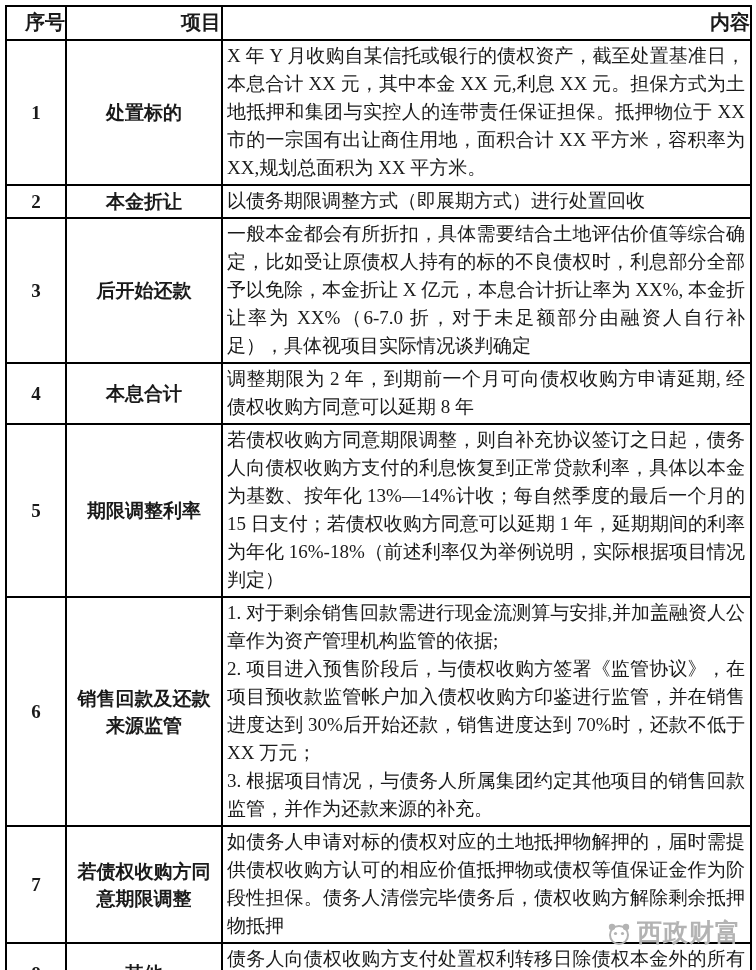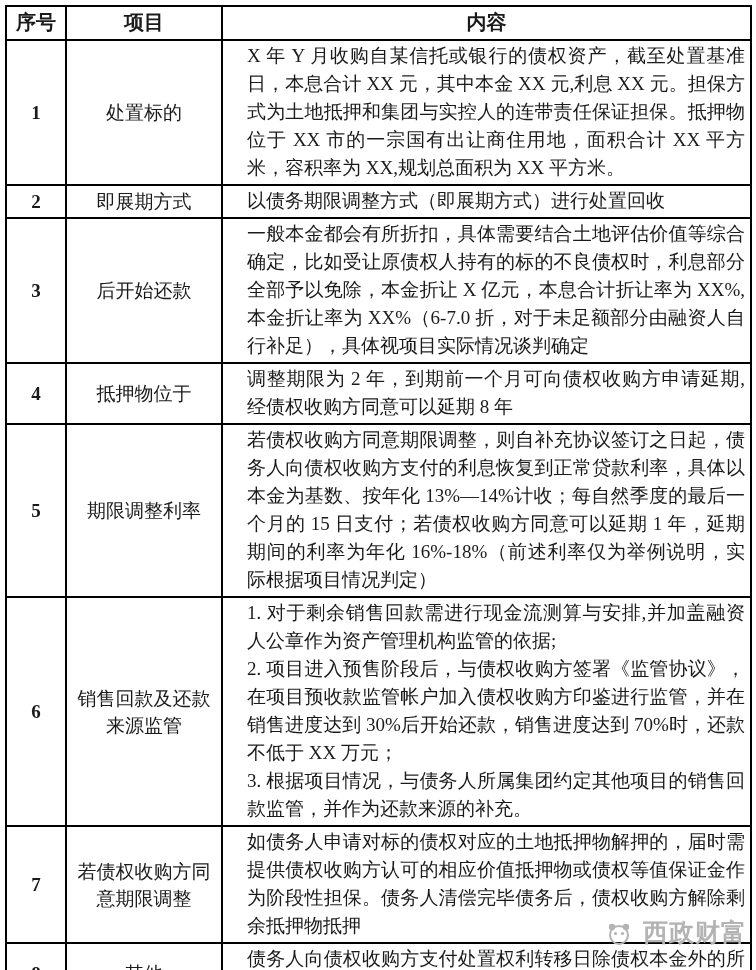--- a/index.html
+++ b/index.html
@@ -23,55 +23,55 @@
     table-layout: fixed;
   }
   .doc-table th, .doc-table td {
     border: 2px solid #000000;
   }
   .doc-table th {
     font-family: "Liberation Sans", "DejaVu Sans", sans-serif;
     font-weight: bold;
     font-size: 20px;
     padding: 2px 0 3px 0;
-    text-align: center;
+    text-align: right;
     vertical-align: middle;
   }
   td.no-cell {
     text-align: center;
     vertical-align: middle;
     font-family: "Liberation Serif", "DejaVu Serif", serif;
     font-weight: bold;
     font-size: 19px;
   }
   td.item-cell {
     text-align: center;
     vertical-align: middle;
     font-family: "Liberation Sans", "DejaVu Sans", sans-serif;
-    font-weight: normal;
+    font-weight: bold;
     font-size: 19px;
     line-height: 27px;
     padding: 0 4px;
   }
   td.content-cell {
     font-size: 19px;
     line-height: 28px;
-    padding: 1px 5px 2px 24px;
+    padding: 1px 5px 2px 4px;
     text-align: justify;
     white-space: pre-line;
     vertical-align: middle;
     word-break: break-all;
   }
   .watermark {
     position: absolute;
     left: 604px;
     top: 916px;
     display: flex;
     align-items: center;
-    gap: 9px;
+    gap: 3px;
     color: #b3b3b3;
     font-family: "Liberation Sans", "DejaVu Sans", sans-serif;
     font-weight: bold;
     font-size: 25px;
     letter-spacing: 1px;
     pointer-events: none;
     white-space: nowrap;
   }
   .watermark svg { display: block; }
 </style>
@@ -92,31 +92,31 @@
     </tr>
   </thead>
   <tbody>
     <tr>
       <td class="no-cell">1</td>
       <td class="item-cell">处置标的</td>
       <td class="content-cell">X 年 Y 月收购自某信托或银行的债权资产，截至处置基准日，本息合计 XX 元，其中本金 XX 元,利息 XX 元。担保方式为土地抵押和集团与实控人的连带责任保证担保。抵押物位于 XX 市的一宗国有出让商住用地，面积合计 XX 平方米，容积率为 XX,规划总面积为 XX 平方米。</td>
     </tr>
     <tr>
       <td class="no-cell">2</td>
-      <td class="item-cell">即展期方式</td>
+      <td class="item-cell">本金折让</td>
       <td class="content-cell">以债务期限调整方式（即展期方式）进行处置回收</td>
     </tr>
     <tr>
       <td class="no-cell">3</td>
       <td class="item-cell">后开始还款</td>
       <td class="content-cell">一般本金都会有所折扣，具体需要结合土地评估价值等综合确定，比如受让原债权人持有的标的不良债权时，利息部分全部予以免除，本金折让 X 亿元，本息合计折让率为 XX%, 本金折让率为 XX%（6-7.0 折，对于未足额部分由融资人自行补足），具体视项目实际情况谈判确定</td>
     </tr>
     <tr>
       <td class="no-cell">4</td>
-      <td class="item-cell">抵押物位于</td>
+      <td class="item-cell">本息合计</td>
       <td class="content-cell">调整期限为 2 年，到期前一个月可向债权收购方申请延期, 经债权收购方同意可以延期 8 年</td>
     </tr>
     <tr>
       <td class="no-cell">5</td>
       <td class="item-cell">期限调整利率</td>
       <td class="content-cell">若债权收购方同意期限调整，则自补充协议签订之日起，债务人向债权收购方支付的利息恢复到正常贷款利率，具体以本金为基数、按年化 13%—14%计收；每自然季度的最后一个月的 15 日支付；若债权收购方同意可以延期 1 年，延期期间的利率为年化 16%-18%（前述利率仅为举例说明，实际根据项目情况判定）</td>
     </tr>
     <tr>
       <td class="no-cell">6</td>
       <td class="item-cell">销售回款及还款来源监管</td>

